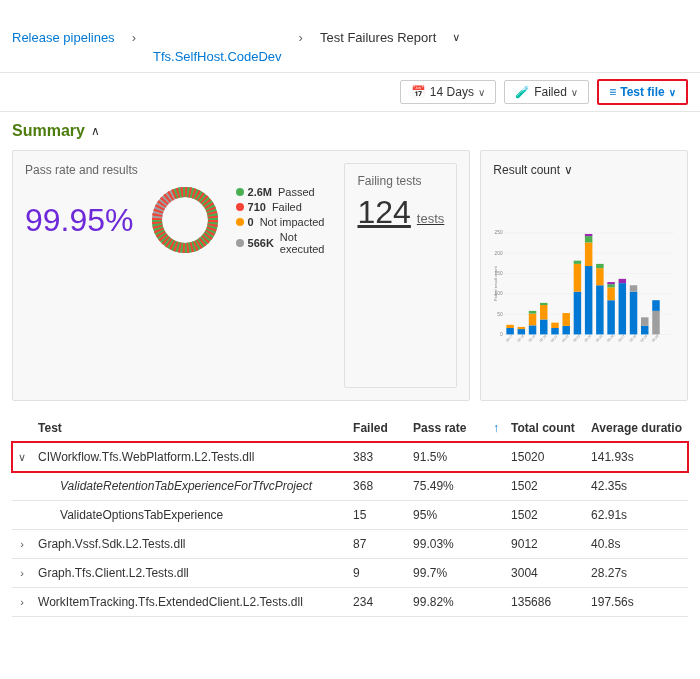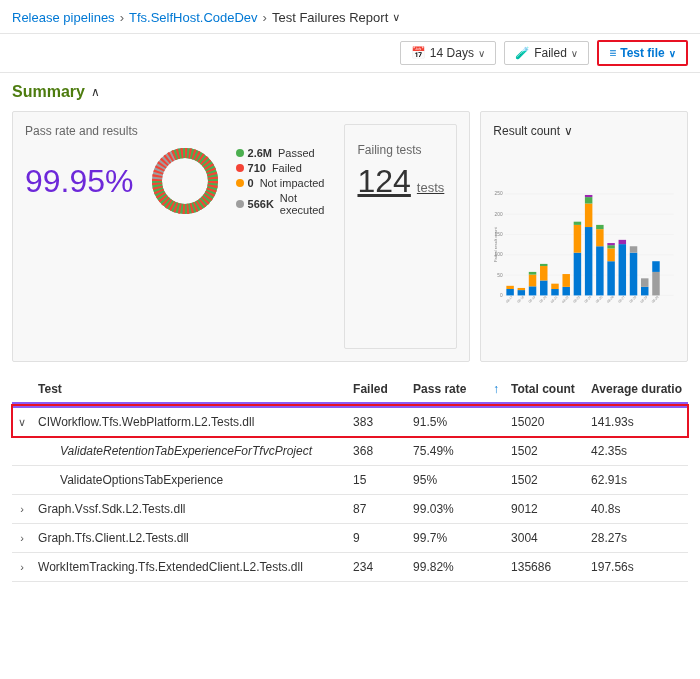--- a/index.html
+++ b/index.html
@@ -13,20 +13,21 @@
       overflow-x: hidden;
     }
 
     
     .breadcrumb-bar {
       display: flex;
       align-items: center;
       padding: 10px 12px 8px 12px;
       background: #fff;
       border-bottom: 1px solid #e5e5e5;
+      gap: 12px;
     }
 
     
     .filter-bar {
       display: flex;
       align-items: center;
       justify-content: flex-end;
       padding: 6px 12px;
       background: #fff;
       gap: 8px;
@@ -146,21 +147,21 @@
     .legend-value {
       font-weight: 600;
       margin-right: 2px;
     }
 
     
     .failing-card {
       background: #f8f8f8;
       border: 1px solid #e0e0e0;
       border-radius: 2px;
-      padding: 18px 12px;
+      padding: 10px 12px;
     }
     .failing-title {
       font-size: 12px;
       color: #666;
       margin-bottom: 6px;
     }
     .failing-count {
       display: flex;
       align-items: baseline;
       gap: 6px;
@@ -194,21 +195,21 @@
 
     
     .table-section {
       padding: 0 12px;
     }
     table {
       width: 100%;
       border-collapse: collapse;
     }
     thead tr {
-      border-bottom: 6px solid #8b5cf6;
+      border-bottom: 2px solid #8b5cf6;
     }
     th {
       text-align: left;
       padding: 8px 6px 6px 6px;
       font-size: 12px;
       font-weight: 600;
       color: #333;
       white-space: nowrap;
     }
     td {
@@ -228,21 +229,21 @@
     .col-passrate { width: 80px; }
     .col-total { width: 80px; }
     .col-duration { width: 100px; }
   </style>
 </head>
 <body>
 
 <div class="breadcrumb-bar">
   <span style="color:#0078d4;cursor:pointer;">Release pipelines</span>
   <span style="margin:0 5px;color:#666;">›</span>
-  <span style="color:#0078d4;cursor:pointer;">Tfs.SelfHost.CodeDev</span>
+  <span style="color:#0078d4;cursor:pointer;margin-top:39px;">Tfs.SelfHost.CodeDev</span>
   <span style="margin:0 5px;color:#666;">›</span>
   <span style="color:#333;">Test Failures Report</span>
   <span style="margin-left:4px;color:#333;cursor:pointer;font-size:11px;">∨</span>
 </div>
 
 <div class="filter-bar">
   <button class="filter-btn">
     <span style="color:#0078d4;">📅</span>
     <span>14 Days</span>
     <span class="chevron-down">∨</span>

